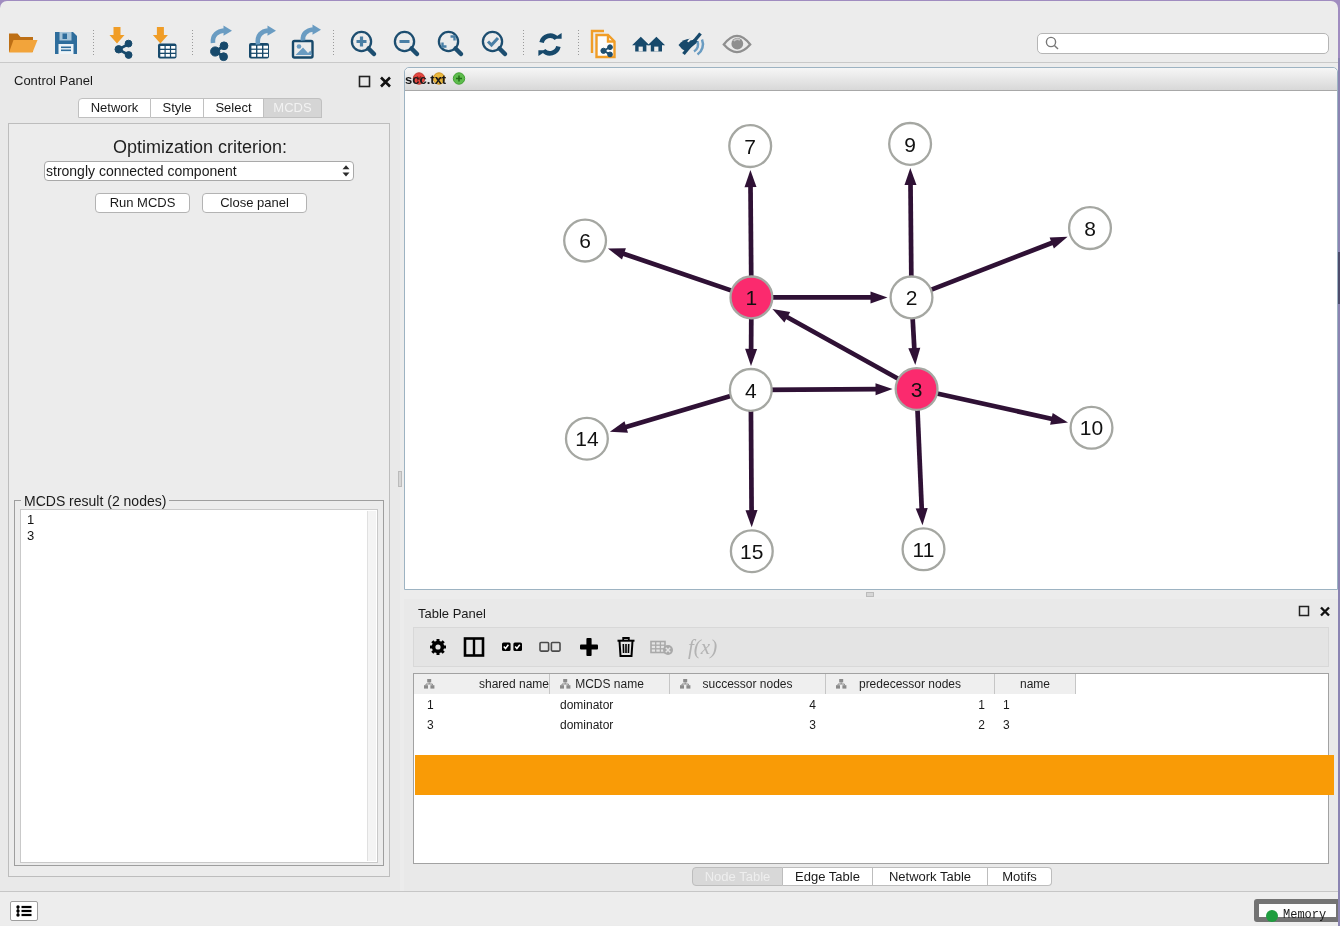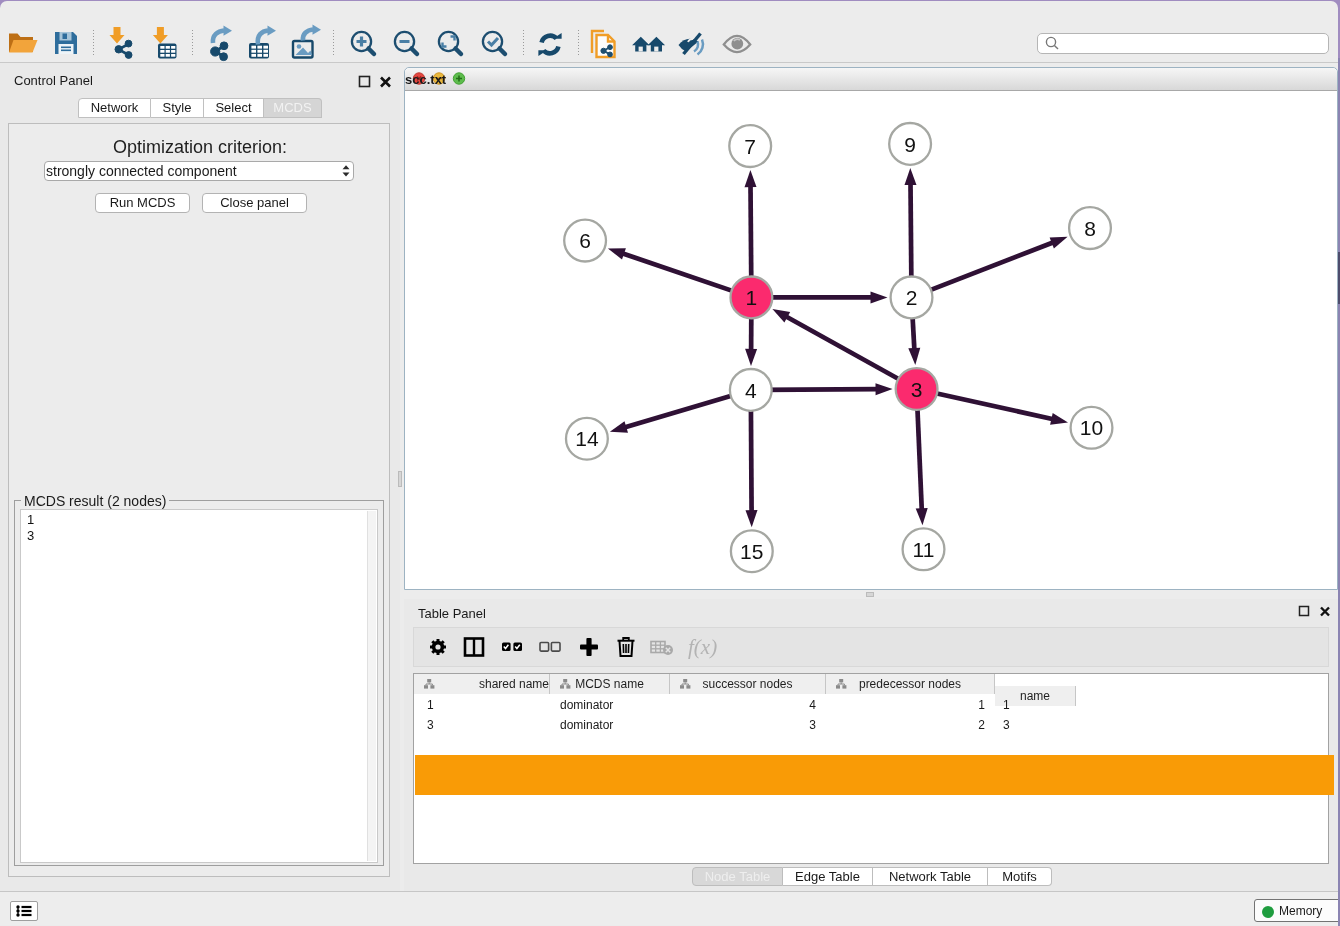--- a/index.html
+++ b/index.html
@@ -403,21 +403,21 @@
         </g>
 
         <text x="274" y="26" font-family="'Liberation Serif',serif" font-style="italic" font-size="21" fill="#b3b3b3">f(x)</text>
       </svg>
     </div>
     <div id="tp-table">
       <div class="th" style="left:0; width:136px;text-align:right;">shared name</div>
       <div class="th" style="left:136px; width:120px;">MCDS name</div>
       <div class="th" style="left:256px; width:156px;">successor nodes</div>
       <div class="th" style="left:412px; width:169px;">predecessor nodes</div>
-      <div class="th" style="left:581px; width:81px;margin-top:12px;">name</div>
+      <div class="th" style="left:581px; width:81px;">name</div>
       <svg width="600" height="21" viewBox="0 0 600 21" style="position:absolute;left:0;top:0;">
         <g fill="#8a8a8a">
           <g transform="translate(10,5)">
             <rect x="3.2" y="0" width="4" height="3.4"></rect>
               <rect x="0" y="6.2" width="4" height="3.4"></rect>
               <rect x="6.4" y="6.2" width="4" height="3.4"></rect>
             <path d="M5.2,3.4 V5 M2,6.2 V5 H8.4 V6.2" fill="none" stroke="#8a8a8a" stroke-width="1"></path>
           </g>
           <g transform="translate(146,5)">
             <rect x="3.2" y="0" width="4" height="3.4"></rect>
@@ -464,21 +464,21 @@
           <circle cx="2" cy="2" r="1.7"></circle>
             <circle cx="2" cy="6" r="1.7"></circle>
             <circle cx="2" cy="10" r="1.7"></circle>
           <line x1="2" y1="2" x2="2" y2="10" stroke="#000" stroke-width="1"></line>
           <rect x="5.5" y="0.9" width="10" height="2.2"></rect>
           <rect x="5.5" y="4.9" width="10" height="2.2"></rect>
           <rect x="5.5" y="8.9" width="10" height="2.2"></rect>
         </g>
       </svg>
     </div>
-    <div style="position:absolute;left:1254px;top:7px;width:87px;height:23px;background:#fcfcfc;border:1px solid #737373;border-radius:3px;">
+    <div style="position:absolute;left:1254px;top:7px;width:87px;height:23px;background:#fcfcfc;border:5px solid #737373;border-radius:3px;font-family:Liberation Mono, monospace;">
       <div style="position:absolute;left:7px;top:5.5px;width:12px;height:12px;border-radius:50%;background:#1f9d3f;"></div>
       <div style="position:absolute;left:24px;top:4px;font-size:12px;color:#1a1a1a;">Memory</div>
     </div>
   </div>
 
   <div style="position:absolute;left:398px;top:470px;width:4px;height:16px;background:#d6d6d6;border:1px solid #bbb;"></div>
   <div style="position:absolute;left:866px;top:591px;width:8px;height:5px;background:#d6d6d6;border:1px solid #bbb;"></div>
 </div>
 
 </body></html>

